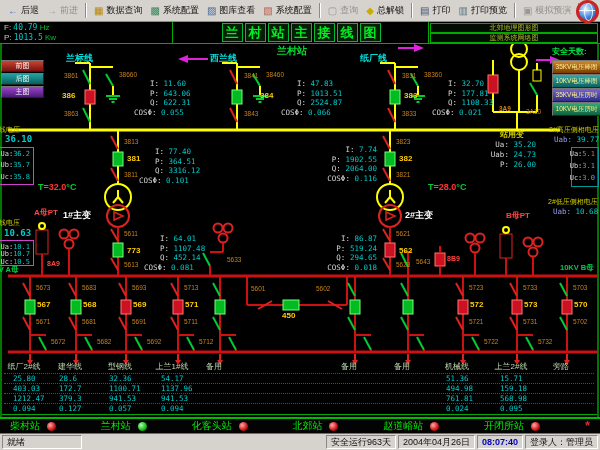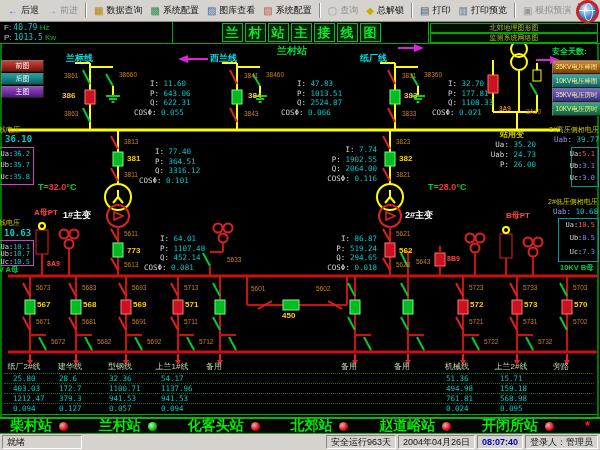--- a/index.html
+++ b/index.html
@@ -31,21 +31,21 @@
   .lab{position:absolute;white-space:nowrap;line-height:1.1}
   .dash{position:absolute;left:4px;width:590px;height:0;border-top:1px dotted #0a7a0a}
   .pbtn{position:absolute;left:552px;width:47px;height:12px;border:1px outset #777;color:#ffee88;font-size:6.5px;line-height:12px;text-align:center;overflow:hidden;white-space:nowrap}
   .lbtn{position:absolute;left:1px;width:41px;height:10px;border:1px outset #777;color:#fff;font-size:7px;line-height:10px;text-align:center;overflow:hidden;white-space:nowrap}
   .vbox{position:absolute;box-sizing:border-box}
   .vrow{position:absolute;font-size:7px;font-family:"DejaVu Sans Mono",monospace;white-space:nowrap}
 
   
   .stations{position:absolute;left:0;top:417px;width:600px;height:17px;background:#030303;border-top:2px solid #00bb00;border-bottom:1px solid #00bb00;display:flex;align-items:center;justify-content:space-between;padding:0 10px;box-sizing:border-box;z-index:30}
   .stitem{display:flex;align-items:center;gap:7px}
-  .stname{color:#00ee00;font-weight:bold;font-size:14px}
+  .stname{color:#00ee00;font-weight:normal;font-size:10px}
   .led{width:9px;height:9px;border-radius:50%}
   .star{color:#ee2222;font-size:13px;font-weight:bold;line-height:10px}
   .statusbar{position:absolute;left:0;top:434px;width:600px;height:16px;background:#d6d3ce;display:flex;align-items:center;gap:2px;padding:0 2px;box-sizing:border-box;font-size:9px;color:#111;z-index:30}
   .panel{border:1px solid;border-color:#888 #fff #fff #888;height:12px;line-height:12px;padding:0 4px;white-space:nowrap;overflow:hidden}
   .spacer{flex:1}
   .ptime{color:#0000bb;font-weight:bold}
 </style>
 </head>
 <body>
 
@@ -291,44 +291,39 @@
       <div class="vrow" style="right: 3px; top: 2px;"><span style="color:#d8d8d8">Ua:</span><span style="color:#ff5555">5.1</span></div>
       <div class="vrow" style="right: 3px; top: 14px;"><span style="color:#d8d8d8">Ub:</span><span style="color:#6699ff">3.1</span></div>
       <div class="vrow" style="right: 3px; top: 26px;"><span style="color:#d8d8d8">Uc:</span><span style="color:#6699ff">3.0</span></div>
     </div>
 
   <div class="lab" style="left:548px;top:198px;color:#cccc00;font-size:7px">2#低压侧相电压</div>
   <div class="lab" style="left:553px;top:208px;font-size:7.5px;font-family:'DejaVu Sans Mono',monospace">
     <span style="color:#9999ee">Uab:</span>
     <span style="color:#00cccc">10.68</span>
   </div>
-  <div class="vbox" id="boxlv" style="left:558px;top:218px;width:41px;height:44px;border:1px solid #009999">
-      <div class="vrow" style="right: 3px; top: 2px;"><span style="color:#d8d8d8">Ua:</span><span style="color:#ff5555">10.5</span></div>
-      <div class="vrow" style="right: 3px; top: 15.3333px;"><span style="color:#d8d8d8">Ub:</span><span style="color:#6699ff">8.5</span></div>
-      <div class="vrow" style="right: 3px; top: 28.6667px;"><span style="color:#d8d8d8">Uc:</span><span style="color:#6699ff">7.3</span></div>
-    </div>
   <div class="lab" style="left:560px;top:264px;color:#00cc44;font-size:7.5px;font-weight:bold">10KV B母</div>
 <div class="lbtn" style="top: 60px; background: linear-gradient(rgb(204, 68, 51), rgb(119, 17, 17));">前图</div>
     <div class="lbtn" style="top: 73px; background: linear-gradient(rgb(34, 160, 160), rgb(10, 94, 94));">后图</div>
     <div class="lbtn" style="top: 86px; background: linear-gradient(rgb(153, 68, 204), rgb(77, 26, 119));">主图</div>
     <div class="pbtn" style="top: 60px; background: linear-gradient(rgb(204, 136, 51), rgb(122, 61, 0));">35KV电压棒图</div>
     <div class="pbtn" style="top: 74px; background: linear-gradient(rgb(51, 170, 170), rgb(14, 97, 97));">10KV电压棒图</div>
     <div class="pbtn" style="top: 88px; background: linear-gradient(rgb(119, 102, 204), rgb(46, 46, 136));">35KV电压历时</div>
     <div class="pbtn" style="top: 102px; background: linear-gradient(rgb(51, 170, 119), rgb(14, 97, 64));">10KV电压历时</div>
     <div class="lab" style="left: 64px; top: 72px; color: rgb(200, 129, 28); font-size: 6.5px;">3861</div>
     <div class="lab" style="left: 62px; top: 92px; color: rgb(255, 204, 0); font-size: 8px; font-weight: bold;">386</div>
     <div class="lab" style="left: 64px; top: 110px; color: rgb(200, 129, 28); font-size: 6.5px;">3863</div>
     <div class="lab" style="left: 119px; top: 71px; color: rgb(200, 129, 28); font-size: 6.5px;">38660</div>
     <div class="lab" style="left: 66px; top: 54px; color: rgb(0, 221, 221); font-size: 9px; font-weight: bold;">兰标线</div>
     <div class="lab" style="left: 150px; top: 80px; font-size: 7.5px; font-family: &quot;DejaVu Sans Mono&quot;, monospace;"><span style="color:#d8d8d8">I:</span> <span style="color:#00c8c8">11.60</span></div>
     <div class="lab" style="left: 150px; top: 89.5px; font-size: 7.5px; font-family: &quot;DejaVu Sans Mono&quot;, monospace;"><span style="color:#d8d8d8">P:</span> <span style="color:#00c8c8">643.06</span></div>
     <div class="lab" style="left: 150px; top: 99px; font-size: 7.5px; font-family: &quot;DejaVu Sans Mono&quot;, monospace;"><span style="color:#d8d8d8">Q:</span> <span style="color:#00c8c8">622.31</span></div>
     <div class="lab" style="left: 134px; top: 108.5px; font-size: 7.5px; font-family: &quot;DejaVu Sans Mono&quot;, monospace;"><span style="color:#d8d8d8">COSΦ:</span> <span style="color:#00c8c8">0.055</span></div>
     <div class="lab" style="left: 244px; top: 72px; color: rgb(200, 129, 28); font-size: 6.5px;">3841</div>
-    <div class="lab" style="left: 248px; top: 92px; color: rgb(255, 204, 0); font-size: 8px; font-weight: bold;">384</div>
+    <div class="lab" style="left: 260px; top: 92px; color: rgb(255, 204, 0); font-size: 8px; font-weight: bold;">384</div>
     <div class="lab" style="left: 244px; top: 110px; color: rgb(200, 129, 28); font-size: 6.5px;">3843</div>
     <div class="lab" style="left: 266px; top: 71px; color: rgb(200, 129, 28); font-size: 6.5px;">38460</div>
     <div class="lab" style="left: 210px; top: 54px; color: rgb(0, 221, 221); font-size: 9px; font-weight: bold;">西兰线</div>
     <div class="lab" style="left: 297px; top: 80px; font-size: 7.5px; font-family: &quot;DejaVu Sans Mono&quot;, monospace;"><span style="color:#d8d8d8">I:</span> <span style="color:#00c8c8">47.83</span></div>
     <div class="lab" style="left: 297px; top: 89.5px; font-size: 7.5px; font-family: &quot;DejaVu Sans Mono&quot;, monospace;"><span style="color:#d8d8d8">P:</span> <span style="color:#00c8c8">1013.51</span></div>
     <div class="lab" style="left: 297px; top: 99px; font-size: 7.5px; font-family: &quot;DejaVu Sans Mono&quot;, monospace;"><span style="color:#d8d8d8">Q:</span> <span style="color:#00c8c8">2524.87</span></div>
     <div class="lab" style="left: 281px; top: 108.5px; font-size: 7.5px; font-family: &quot;DejaVu Sans Mono&quot;, monospace;"><span style="color:#d8d8d8">COSΦ:</span> <span style="color:#00c8c8">0.066</span></div>
     <div class="lab" style="left: 402px; top: 72px; color: rgb(200, 129, 28); font-size: 6.5px;">3831</div>
     <div class="lab" style="left: 404px; top: 92px; color: rgb(255, 204, 0); font-size: 8px; font-weight: bold;">383</div>
     <div class="lab" style="left: 402px; top: 110px; color: rgb(200, 129, 28); font-size: 6.5px;">3833</div>

